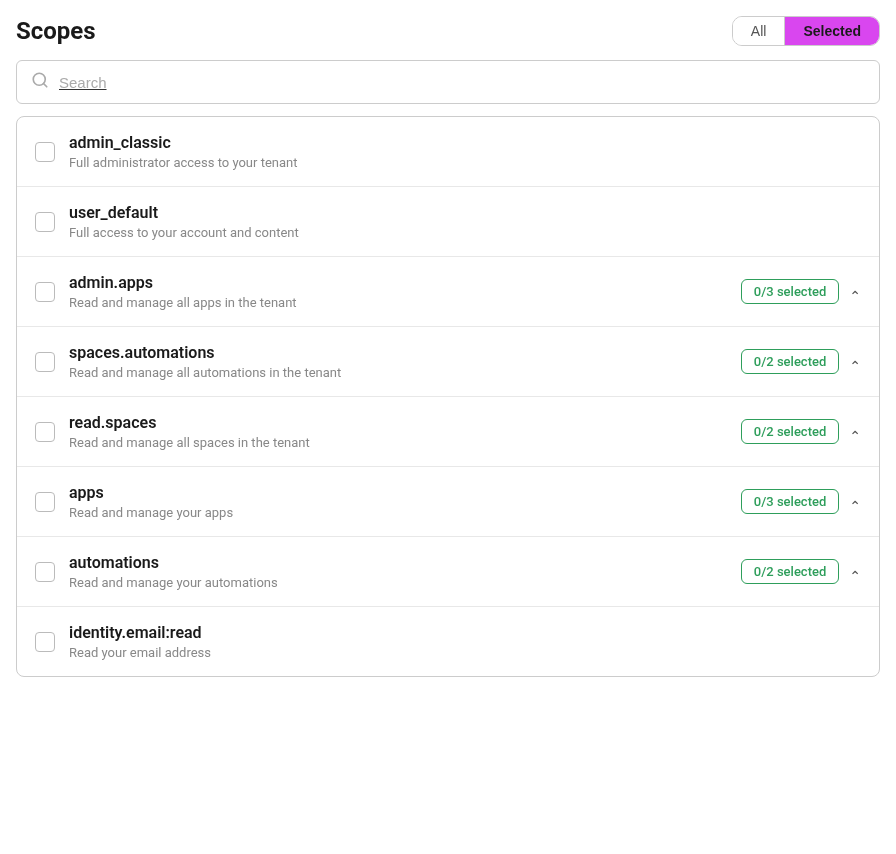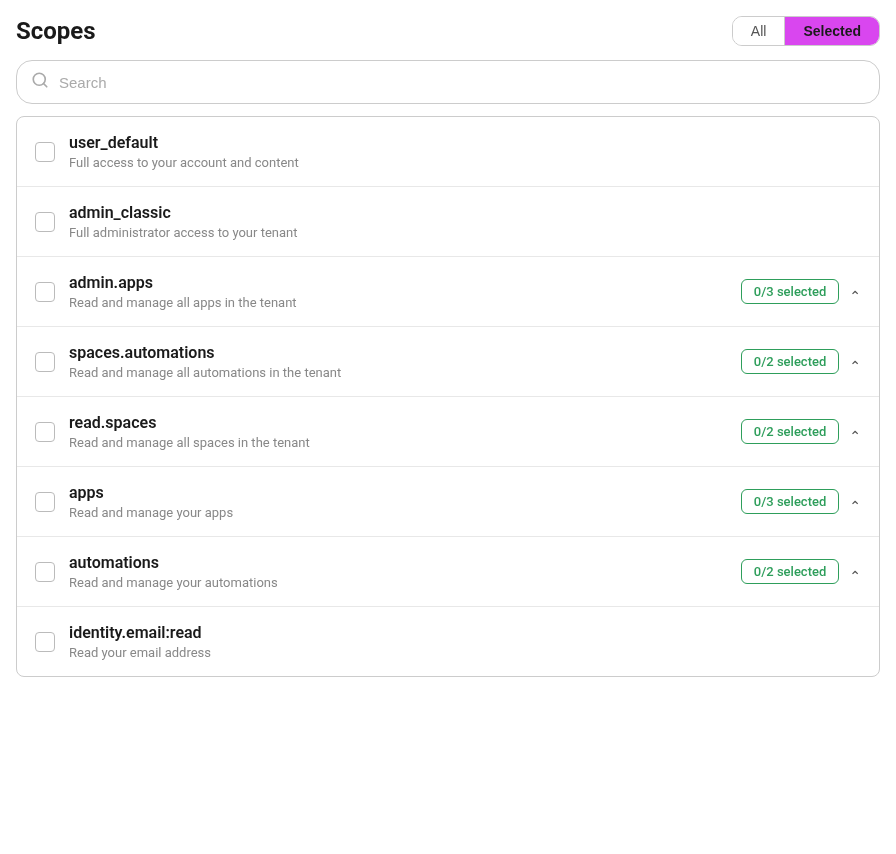--- a/index.html
+++ b/index.html
@@ -54,24 +54,25 @@
     }
 
     .toggle-btn:first-child {
       border-right: 1.5px solid #ccc;
     }
 
     .search-container {
       display: flex;
       align-items: center;
       border: 1.5px solid #ccc;
-      border-radius: 16px;
+      border-radius: 6px;
       padding: 10px 14px;
       margin-bottom: 12px;
       gap: 10px;
+      text-decoration: underline;
     }
 
     .search-icon {
       color: #999;
       font-size: 16px;
       flex-shrink: 0;
     }
 
     .search-input {
       border: none;
@@ -175,34 +176,34 @@
       <line x1="21" y1="21" x2="16.65" y2="16.65"></line>
     </svg>
   </span>
   <input class="search-input" type="text" placeholder="Search" style="">
 </div>
 
 <div class="scopes-list" id="scopes-list">
 <div class="scope-item">
       <input type="checkbox" class="scope-checkbox" style="">
       <div class="scope-info">
+        <div class="scope-name">admin_classic</div>
+        <div class="scope-desc">Full administrator access to your tenant</div>
+      </div>
+    </div>
+    <div class="scope-item">
+      <input type="checkbox" class="scope-checkbox" style="">
+      <div class="scope-info">
         <div class="scope-name">user_default</div>
         <div class="scope-desc">Full access to your account and content</div>
       </div>
     </div>
     <div class="scope-item">
       <input type="checkbox" class="scope-checkbox" style="">
       <div class="scope-info">
-        <div class="scope-name">admin_classic</div>
-        <div class="scope-desc">Full administrator access to your tenant</div>
-      </div>
-    </div>
-    <div class="scope-item">
-      <input type="checkbox" class="scope-checkbox" style="">
-      <div class="scope-info">
         <div class="scope-name">admin.apps</div>
         <div class="scope-desc">Read and manage all apps in the tenant</div>
       </div>
       <div class="scope-right">
         <span class="selected-badge">0/3 selected</span>
         <span class="chevron-up">⌃</span>
       </div>
     </div>
     <div class="scope-item">
       <input type="checkbox" class="scope-checkbox" style="">

